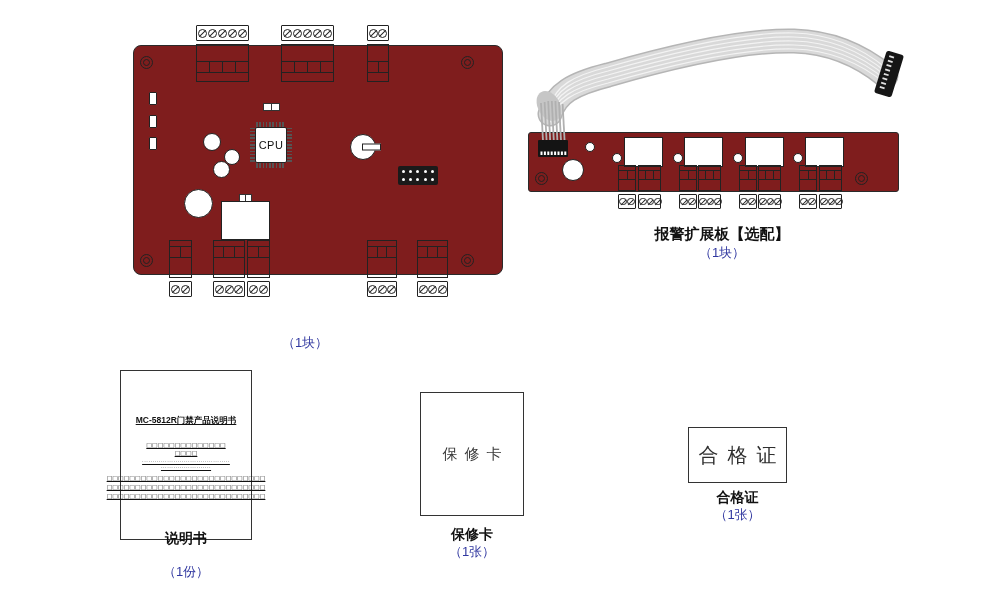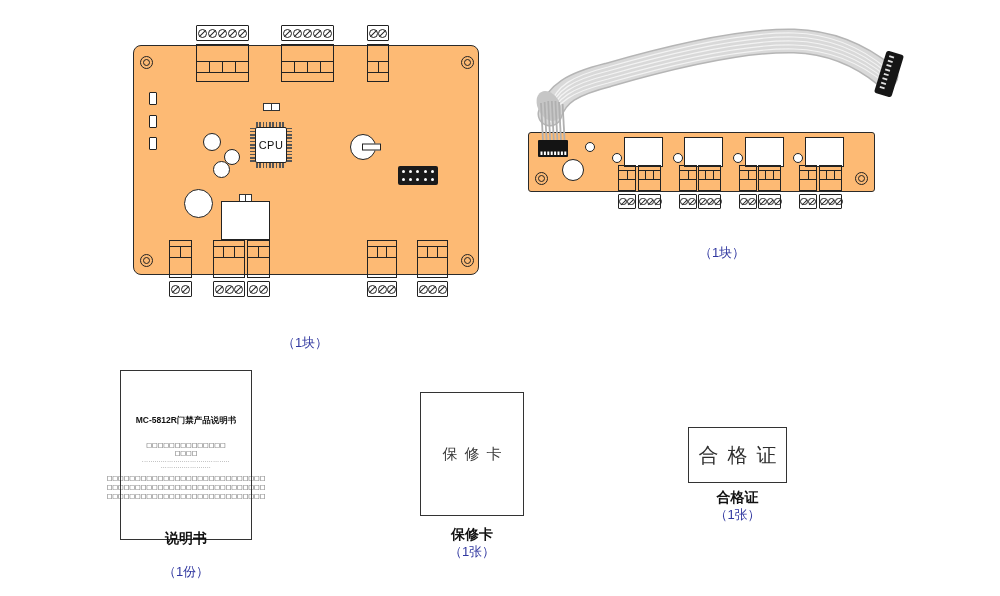--- a/index.html
+++ b/index.html
@@ -1,19 +1,19 @@
 <!DOCTYPE html>
 <html style="--accent: #3138a0;"><head>
 <meta charset="utf-8">
 <style>
   html,body{margin:0;padding:0;background:#fff;}
   #page{position:relative;width:1000px;height:596px;background:#fff;overflow:hidden;
         font-family:"Liberation Sans","DejaVu Sans",sans-serif;color:#111;}
   
-  .board{position:absolute;background:#fdba74;border:1.6px solid #2a2a2a;z-index:1;}
+  .board{position:absolute;background:#7f1d1d;border:1.6px solid #2a2a2a;z-index:1;padding-left:24px;}
   .bscrew{position:absolute;width:11px;height:11px;border:1.5px solid #222;border-radius:50%;}
   .bscrew::after{content:"";position:absolute;inset:2px;border:1.3px solid #222;border-radius:50%;}
   .led{position:absolute;width:6px;height:11px;border:1.3px solid #222;border-radius:1px;background:#fff;}
   .cap{position:absolute;border:1.5px solid #222;border-radius:50%;background:#fff;}
   .circle{position:absolute;border:1.4px solid #222;border-radius:50%;background:#fff;}
   .relay{position:absolute;border:1.6px solid #222;background:#fff;}
   .comp2{position:absolute;border:1.2px solid #333;display:flex;background:#fff;}
   .comp2 i{flex:1;border-right:1.2px solid #333;}
   .comp2 i:last-child{border-right:none;}
   
@@ -46,21 +46,21 @@
   .cells i:last-child{border-right:none;}
   .term.up .cells{top:16px;height:10px;}
   .term.down .cells{top:5px;height:10px;}
   .term.sm .cells{top:4px;height:8px;}
   
   .cap-label{position:absolute;text-align:center;font-weight:bold;font-size:15px;color:#111;z-index:8;}
   .cap-label.small{font-size:14px;}
   .count{position:absolute;text-align:center;font-size:13px;color:var(--accent,#3138a0);z-index:8;}
   
   .paper{position:absolute;background:#fff;border:1.5px solid #333;box-sizing:border-box;}
-  .manual-inner{position:absolute;inset:0;display:flex;flex-direction:column;align-items:center;}
+  .manual-inner{position:absolute;inset:0;display:flex;flex-direction:column;align-items:center;text-decoration:underline;}
   .manual-title{margin-top:44px;font-weight:bold;font-size:8.5px;white-space:nowrap;}
   .ml{line-height:1;white-space:nowrap;text-align:center;color:#222;font-family:"DejaVu Sans",sans-serif;}
   .ml.sq{font-size:6px;}
   .ml.dot{font-size:5px;letter-spacing:.5px;}
   .card-text{position:absolute;inset:0;display:flex;align-items:center;justify-content:center;
              font-family:"Liberation Serif","DejaVu Serif",serif;color:#3a3a3a;}
   .warranty-text{font-size:15px;letter-spacing:7px;text-indent:7px;}
   .cert-text{font-size:20px;letter-spacing:9px;text-indent:9px;color:#2e2e2e;}
   .svglayer{position:absolute;left:0;top:0;width:1000px;height:596px;z-index:4;pointer-events:none;}
 </style>
@@ -416,20 +416,21 @@
             <rect x="884" y="69.8" width="5" height="1.8"></rect>
           <rect x="884" y="74.4" width="5" height="1.8"></rect>
             <rect x="884" y="79" width="5" height="1.8"></rect>
           <rect x="884" y="83.6" width="5" height="1.8"></rect>
             <rect x="884" y="88.2" width="5" height="1.8"></rect>
         </g>
       </g>
     </svg>
   </div>
 
+  <div class="cap-label" style="left:602px;top:225px;width:240px;">报警扩展板【选配】</div>
   <div class="count" style="left:602px;top:244px;width:240px;">（1块）</div>
 
   <div class="paper" style="left:120px;top:370px;width:132px;height:170px;">
     <div class="manual-inner">
       <div class="manual-title">MC-5812R门禁产品说明书</div>
       <div class="ml sq" style="margin-top:15px;">□□□□□□□□□□□□□□</div>
       <div class="ml sq" style="margin-top:2px;">□□□□</div>
       <div class="ml dot" style="margin-top:3px;">··········································</div>
       <div class="ml dot" style="margin-top:1px;">························</div>
       <div class="ml sq" style="margin-top:5px;">□□□□□□□□□□□□□□□□□□□□□□□□□□□□</div>

